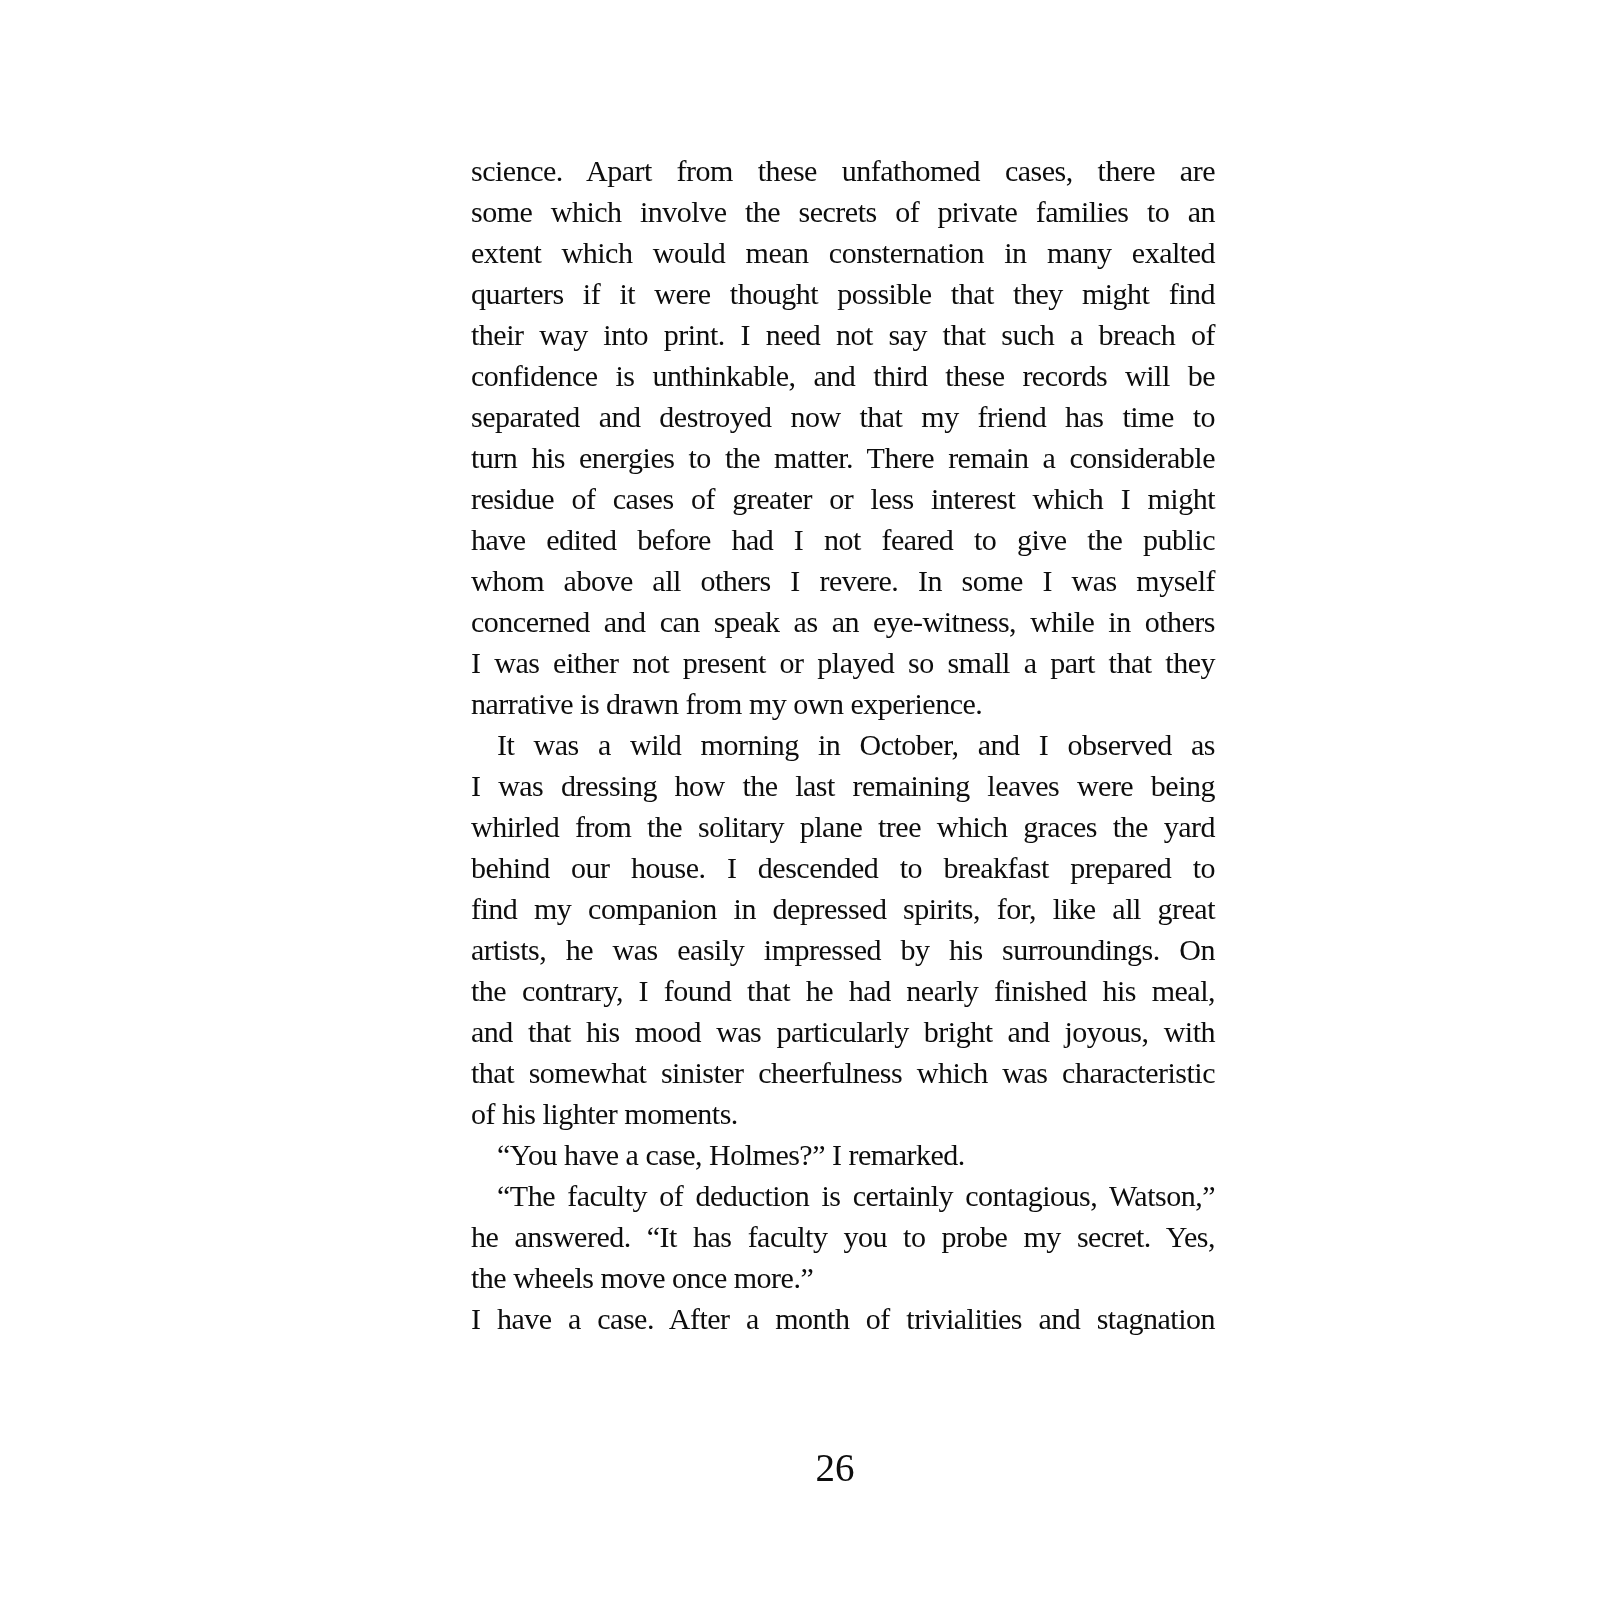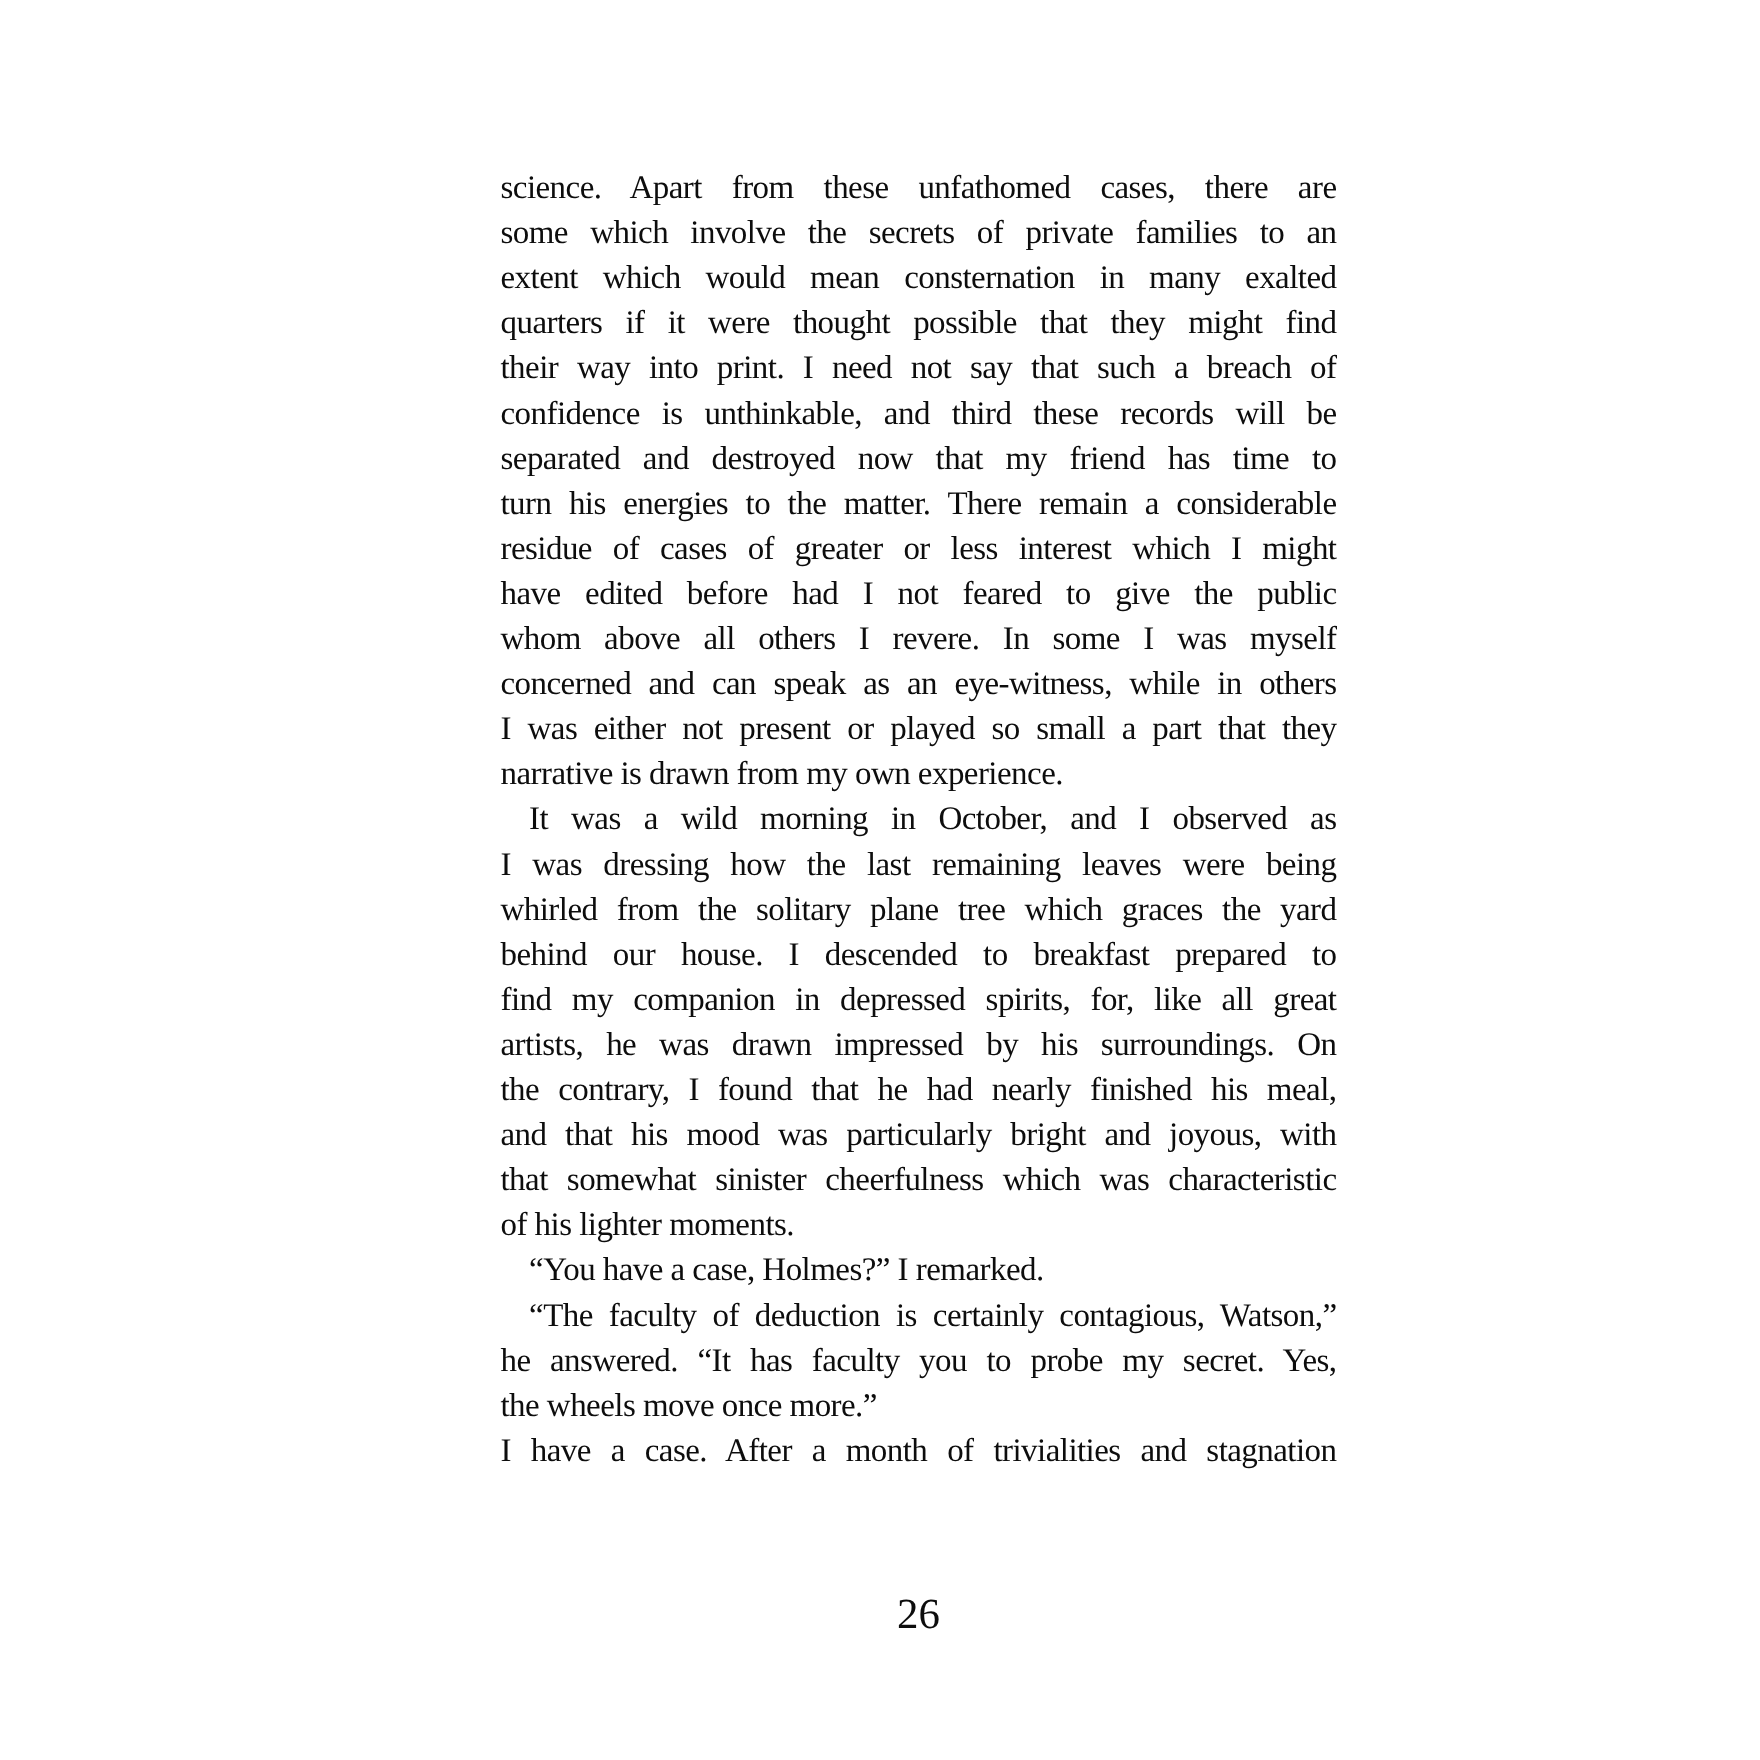--- a/index.html
+++ b/index.html
@@ -23,20 +23,21 @@
     width: 760px;
     font-size: 30px;
     letter-spacing: -0.5px;
   }
   .line {
     height: 41px;
     line-height: 41px;
     white-space: normal;
     text-align: justify;
     text-align-last: justify;
+    margin-left: 16px;
   }
   .line.para-end {
     text-align: center;
     text-align-last: left;
   }
   .line.indent {
     text-indent: 26px;
   }
   .page-number {
     position: absolute;
@@ -66,21 +67,21 @@
       <div class="line">have edited before had I not feared to give the public</div>
       <div class="line">whom above all others I revere. In some I was myself</div>
       <div class="line">concerned and can speak as an eye-witness, while in others</div>
       <div class="line">I was either not present or played so small a part that they</div>
       <div class="line para-end">narrative is drawn from my own experience.</div>
       <div class="line indent">It was a wild morning in October, and I observed as</div>
       <div class="line">I was dressing how the last remaining leaves were being</div>
       <div class="line">whirled from the solitary plane tree which graces the yard</div>
       <div class="line">behind our house. I descended to breakfast prepared to</div>
       <div class="line">find my companion in depressed spirits, for, like all great</div>
-      <div class="line">artists, he was drawn impressed by his surroundings. On</div>
+      <div class="line">artists, he was easily impressed by his surroundings. On</div>
       <div class="line">the contrary, I found that he had nearly finished his meal,</div>
       <div class="line">and that his mood was particularly bright and joyous, with</div>
       <div class="line">that somewhat sinister cheerfulness which was characteristic</div>
       <div class="line para-end">of his lighter moments.</div>
       <div class="line para-end indent">“You have a case, Holmes?” I remarked.</div>
       <div class="line indent">“The faculty of deduction is certainly contagious, Watson,”</div>
       <div class="line">he answered. “It has faculty you to probe my secret. Yes,</div>
       <div class="line para-end">the wheels move once more.”</div>
       <div class="line">I have a case. After a month of trivialities and stagnation</div>
     </div>

